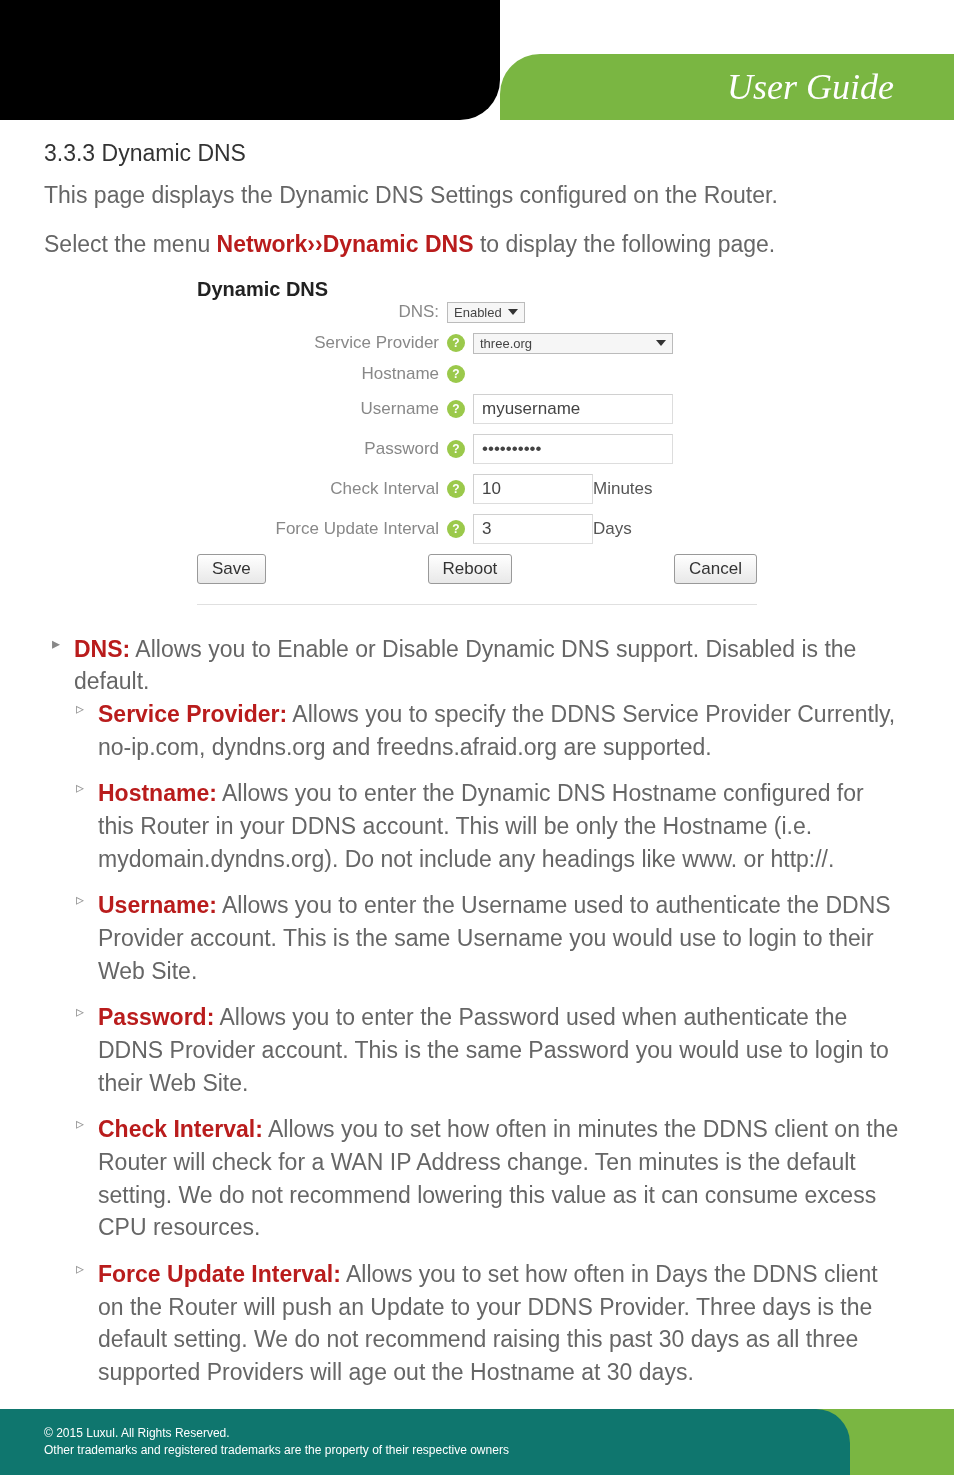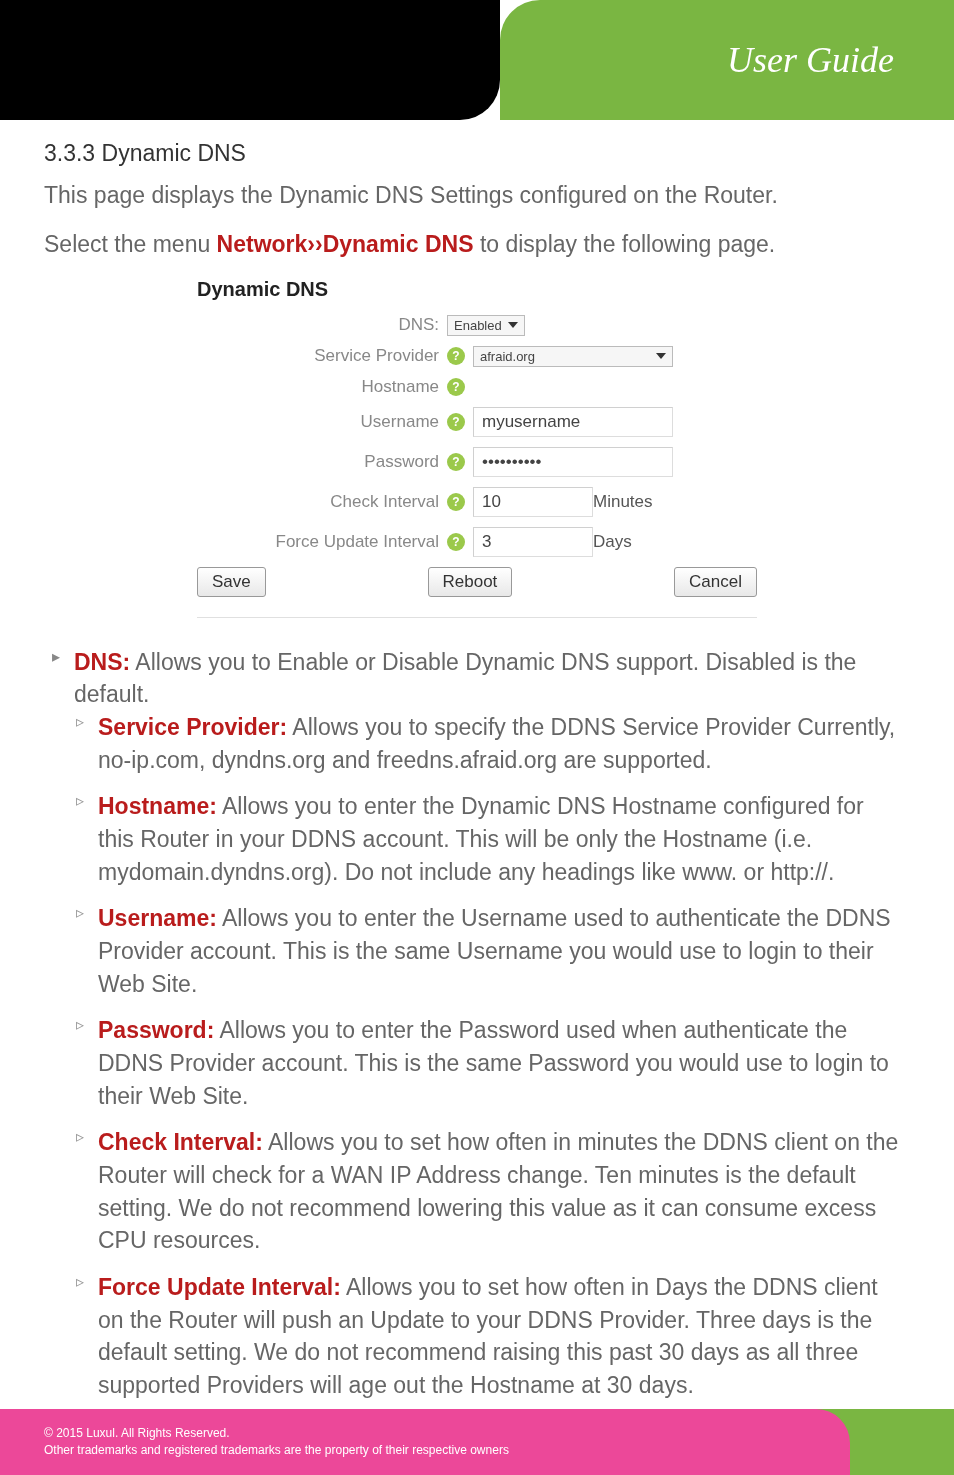--- a/index.html
+++ b/index.html
@@ -18,21 +18,21 @@
   }
   .top-black {
     background: #000;
     width: 500px;
     height: 100%;
     border-bottom-right-radius: 40px;
   }
   .top-right {
     flex: 1;
     display: flex;
-    flex-direction: row;
+    flex-direction: column;
   }
   .top-right-white {
     height: 54px;
     background: #fff;
   }
   .top-right-green {
     flex: 1;
     background: #7ab642;
     border-top-left-radius: 40px;
     display: flex;
@@ -61,21 +61,21 @@
   }
   .screenshot {
     margin: 16px auto 28px auto;
     width: 560px;
     font-family: Arial, sans-serif;
   }
   .panel-title {
     font-weight: bold;
     font-size: 20px;
     color: #222;
-    margin-bottom: 14px;
+    margin-bottom: 1px;
   }
   .form-row {
     display: flex;
     align-items: center;
     margin-bottom: 10px;
     font-size: 17px;
   }
   .form-label {
     width: 250px;
     text-align: right;
@@ -194,21 +194,21 @@
   .footer {
     position: absolute;
     bottom: 0;
     left: 0;
     right: 0;
     height: 66px;
     display: flex;
   }
   .footer-left {
     flex: 1;
-    background: #ec4899;
+    background: #0f766e;
     color: #fff;
     font-size: 12px;
     padding: 16px 0 0 44px;
     border-top-right-radius: 34px;
     line-height: 1.45;
   }
   .footer-right {
     width: 130px;
     background: #7ab642;
     color: #fff;
@@ -254,21 +254,21 @@
       <div class="form-select">
         <span>Enabled</span>
         <span class="sel-caret"></span>
       </div>
     </div>
 
     <div class="form-row">
       <div class="form-label">Service Provider</div>
       <span class="help-icon">?</span>
       <div class="form-select" style="width:200px;">
-        <span>afraid.org</span>
+        <span>three.org</span>
         <span class="sel-caret"></span>
       </div>
     </div>
 
     <div class="form-row">
       <div class="form-label">Hostname</div>
       <span class="help-icon">?</span>
     </div>
 
     <div class="form-row">

